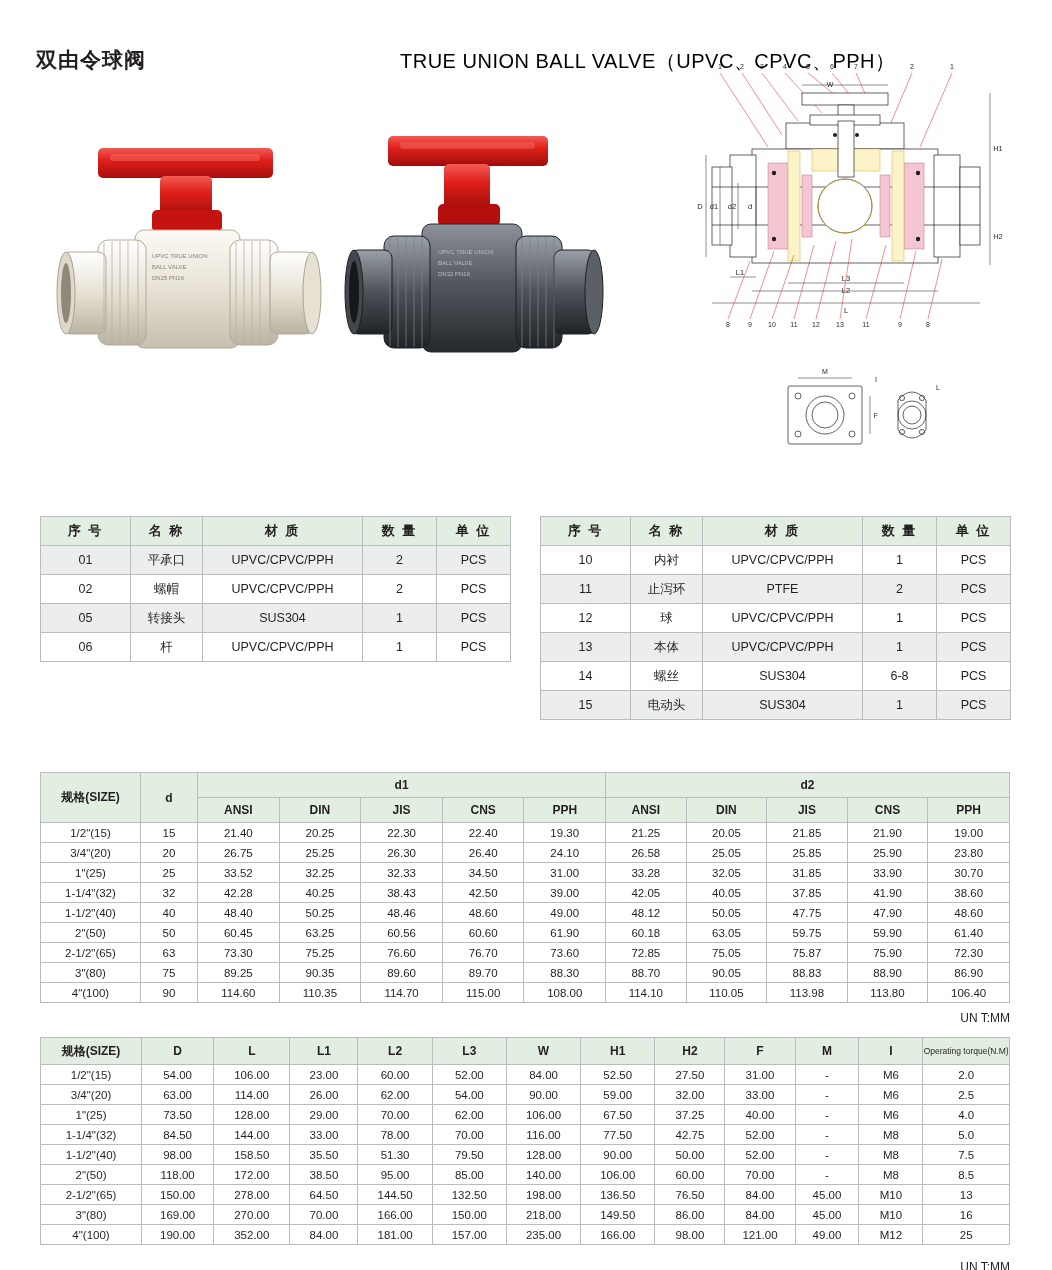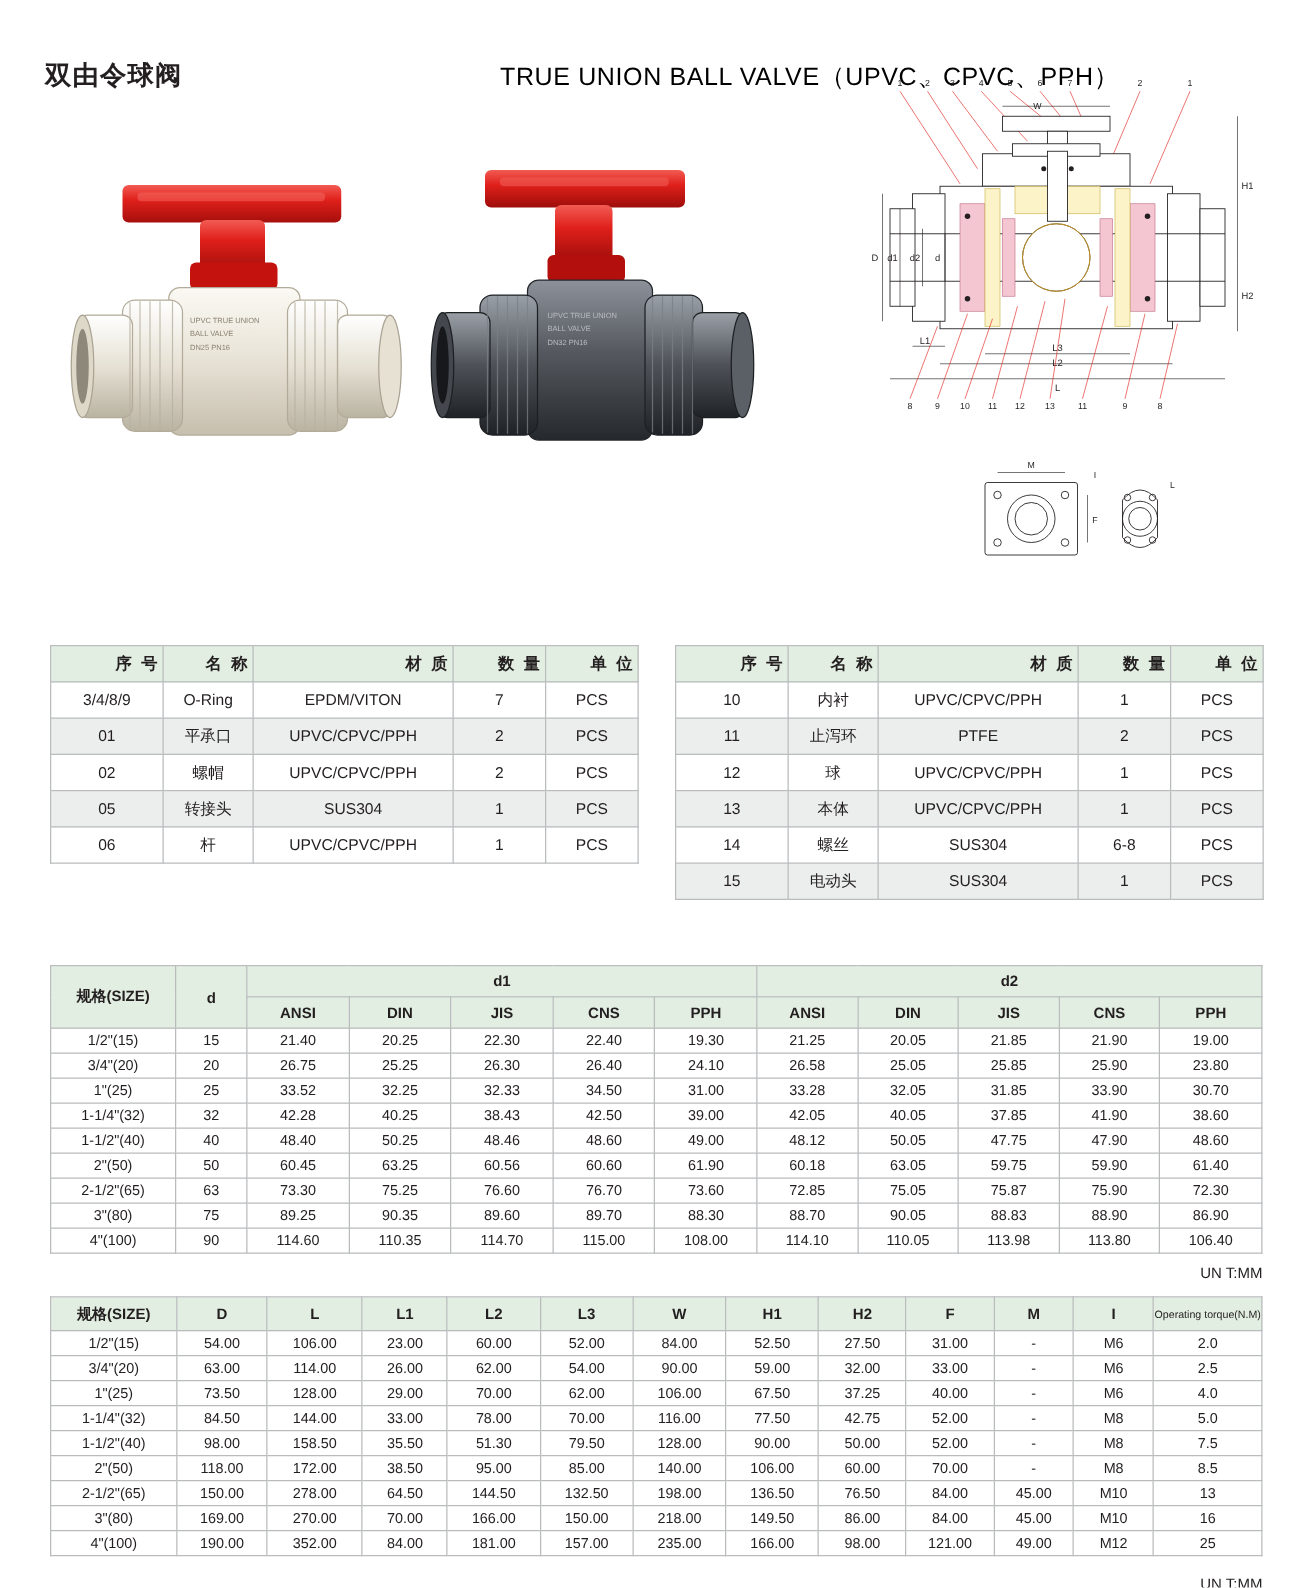--- a/index.html
+++ b/index.html
@@ -33,21 +33,21 @@
   }
   .flange-dia{position:absolute;left:770px;top:360px;width:190px;height:110px;}
   
   .parts-wrap{position:absolute;left:40px;top:516px;width:970px;}
   table{border-collapse:collapse;}
   .tbl-parts{width:470px;font-size:12.5px;table-layout:fixed;}
   .tbl-parts th,.tbl-parts td{
     border:1px solid #b9bbbd;text-align:center;height:28px;padding:0 2px;
     color:#231f20;
   }
-  .tbl-parts th{background:#e2eee1;font-weight:bold;font-size:13px;letter-spacing:2px;text-align:right;}
+  .tbl-parts th{background:#e2eee1;font-weight:bold;font-size:13px;letter-spacing:2px;}
   .tbl-parts tr.alt td{background:#eceded;}
   .parts-left{position:absolute;left:0;top:0;}
   .parts-right{position:absolute;left:500px;top:0;}
   
   .unit{
     font-size:12px;text-align:right;color:#231f20;
   }
   .unit1{position:absolute;left:0;top:744px;width:970px;}
   
   .dims-wrap{position:absolute;left:40px;top:772px;width:970px;}
@@ -362,27 +362,20 @@
     <thead>
       <tr>
         <th>序 号</th>
         <th>名 称</th>
         <th>材 质</th>
         <th>数 量</th>
         <th>单 位</th>
       </tr>
     </thead>
     <tbody>
-      <tr>
-        <td>3/4/8/9</td>
-        <td>O-Ring</td>
-        <td>EPDM/VITON</td>
-        <td>7</td>
-        <td>PCS</td>
-      </tr>
       <tr class="alt">
         <td>01</td>
         <td>平承口</td>
         <td>UPVC/CPVC/PPH</td>
         <td>2</td>
         <td>PCS</td>
       </tr>
       <tr>
         <td>02</td>
         <td>螺帽</td>

